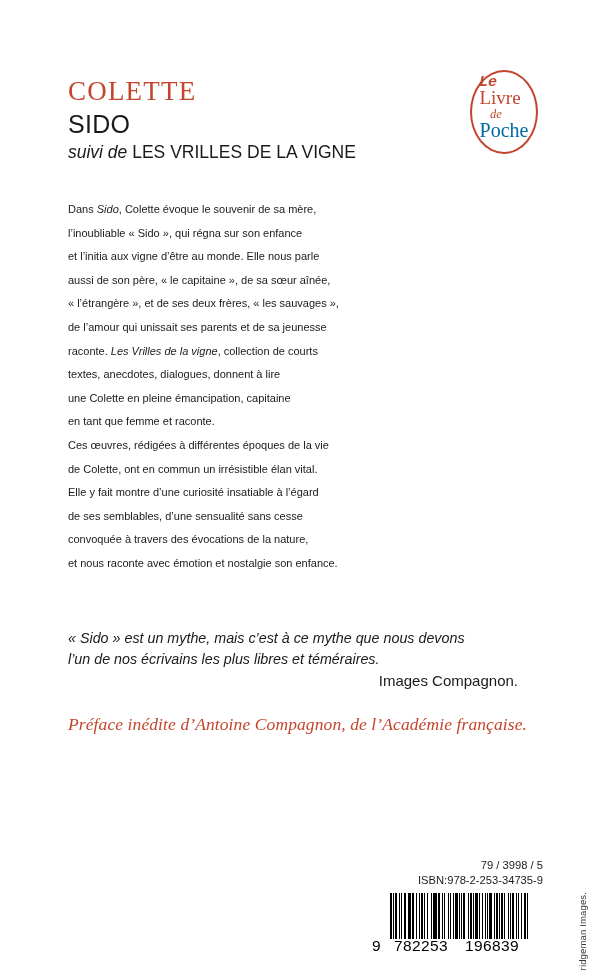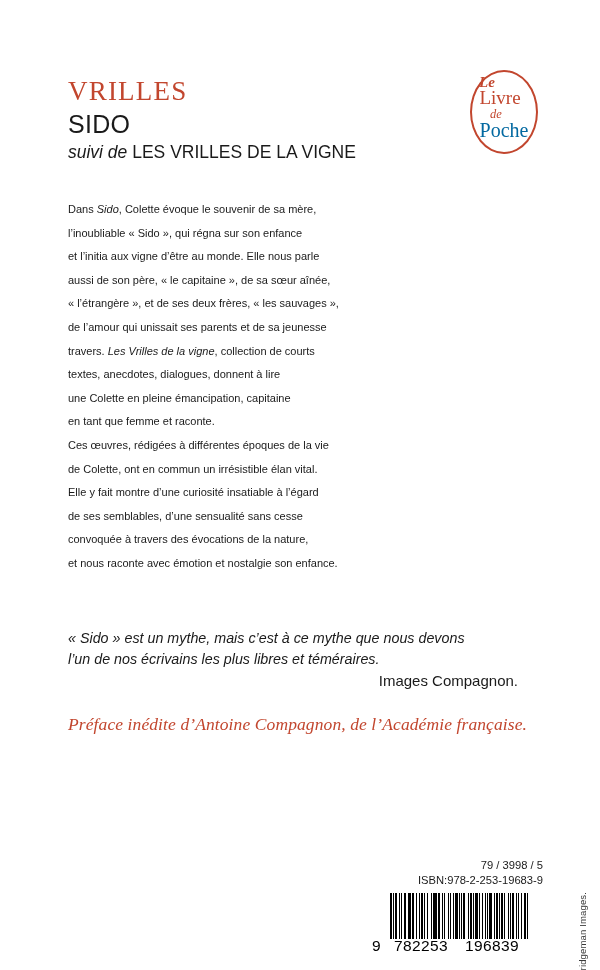--- a/index.html
+++ b/index.html
@@ -40,21 +40,21 @@
     width:68px; height:84px;
   }
   .logo .oval {
     position:absolute; inset:0;
     border:2.1px solid #c2462e;
     border-radius:50% / 50%;
     box-sizing:border-box;
   }
   .logo .l-le {
     position:absolute; left:9px; top:5px;
-    font-family:Liberation Serif, serif;
+    font-family:Liberation Mono, monospace;
     font-style:italic; font-size:15px; font-weight:700;
     color:#c2462e; line-height:1;
   }
   .logo .l-livre {
     position:absolute; left:5px; top:18px; width:50px;
     text-align:center;
     font-family:"Liberation Serif", serif;
     font-size:19px; color:#c2462e; line-height:1;
   }
   .logo .l-de {
@@ -129,21 +129,21 @@
   }
   .barcode .d1 { position:absolute; left:0px;  top:0; }
   .barcode .d2 { position:absolute; left:22px; top:0; }
   .barcode .d3 { position:absolute; left:93px; top:0; }
 </style>
 </head>
 <body>
 
 <div class="page">
 
-  <div class="author">VRILLES</div>
+  <div class="author">COLETTE</div>
 
   <div class="book-title">SIDO</div>
 
   <div class="subtitle-line">
     <span class="ital">suivi de</span><span>&nbsp;</span><span>LES VRILLES DE LA VIGNE</span>
   </div>
 
   <div class="logo">
     <div class="oval"></div>
     <div class="l-le">Le</div>
@@ -152,21 +152,21 @@
     <div class="l-poche">Poche</div>
   </div>
 
   <div class="blurb" id="blurb">
       <div class="ln"><span>Dans </span><span class="ital">Sido</span><span>, Colette évoque le souvenir de sa mère,</span></div>
       <div class="ln"><span>l’inoubliable « Sido », qui régna sur son enfance</span></div>
       <div class="ln"><span>et l’initia aux vigne d’être au monde. Elle nous parle</span></div>
       <div class="ln"><span>aussi de son père, « le capitaine », de sa sœur aînée,</span></div>
       <div class="ln"><span>« l’étrangère », et de ses deux frères, « les sauvages »,</span></div>
       <div class="ln"><span>de l’amour qui unissait ses parents et de sa jeunesse</span></div>
-      <div class="ln"><span>travers. </span><span class="ital">Les Vrilles de la vigne</span><span>, collection de courts</span></div>
+      <div class="ln"><span>raconte. </span><span class="ital">Les Vrilles de la vigne</span><span>, collection de courts</span></div>
       <div class="ln"><span>textes, anecdotes, dialogues, donnent à lire</span></div>
       <div class="ln"><span>une Colette en pleine émancipation, capitaine</span></div>
       <div class="ln"><span>en tant que femme et raconte.</span></div>
       <div class="ln"><span>Ces œuvres, rédigées à différentes époques de la vie</span></div>
       <div class="ln"><span>de Colette, ont en commun un irrésistible élan vital.</span></div>
       <div class="ln"><span>Elle y fait montre d’une curiosité insatiable à l’égard</span></div>
       <div class="ln"><span>de ses semblables, d’une sensualité sans cesse</span></div>
       <div class="ln"><span>convoquée à travers des évocations de la nature,</span></div>
       <div class="ln"><span>et nous raconte avec émotion et nostalgie son enfance.</span></div>
     </div>
@@ -176,21 +176,21 @@
     <div class="ln">l’un de nos écrivains les plus libres et téméraires.</div>
   </div>
   <div class="attribution">Images Compagnon.</div>
 
   <div class="preface">Préface inédite d’Antoine Compagnon, de l’Académie française.</div>
 
   <div class="credit">Couverture : © Lux-in-Fine / Bridgeman Images.</div>
 
   <div class="isbn-block">
     <div>79 / 3998 / 5</div>
-    <div>ISBN:978-2-253-19683-9</div>
+    <div>ISBN:978-2-253-34735-9</div>
   </div>
 
   <div class="barcode">
     <div class="bars" id="barcode-bars">
         <i style="width: 1.86667px;"></i>
         <i class="sp" style="width: 0.933333px;"></i>
         <i style="width: 0.933333px;"></i>
         <i class="sp" style="width: 0.933333px;"></i>
         <i style="width: 2.8px;"></i>
         <i class="sp" style="width: 1.86667px;"></i>

